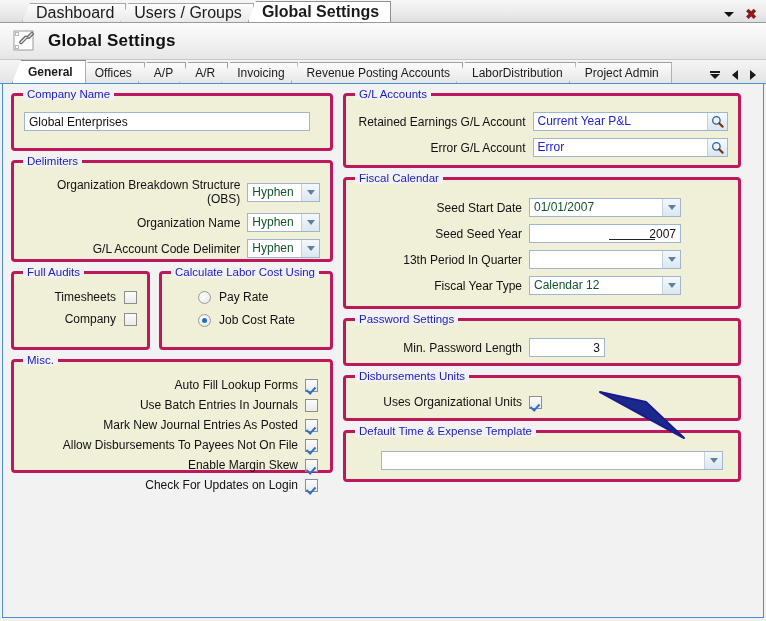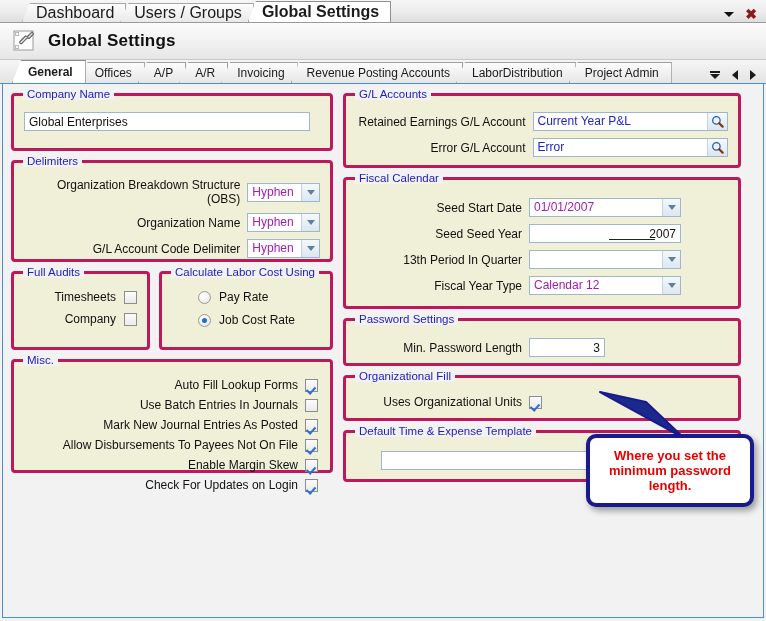--- a/index.html
+++ b/index.html
@@ -119,21 +119,21 @@
     height:19px;box-sizing:border-box;
     background:#fff;border:1px solid #9fb6cd;
     font-size:12px;color:#111;
     padding:0 4px;line-height:17px;
     font-family:"Liberation Sans",sans-serif;
   }
   .tb.r{text-align:right;}
   .combo{
     height:19px;box-sizing:border-box;position:relative;
     background:#fff;border:1px solid #9fb6cd;
-    font-size:12px;color:#a21caf;padding:0 20px 0 4px;line-height:17px;
+    font-size:12px;color:#14532d;padding:0 20px 0 4px;line-height:17px;
     white-space:nowrap;overflow:hidden;
   }
   .combo .arw{
     position:absolute;right:0;top:0;bottom:0;width:17px;
     background:linear-gradient(to bottom,#f4f8fb,#dce7f1);
     border-left:1px solid #c3d2e0;
     display:flex;align-items:center;justify-content:center;
   }
   .combo .arw b{
     display:block;width:0;height:0;
@@ -422,21 +422,21 @@
 
         <div class="gb" style="height:48px;padding-top:17px;">
           <span class="lg">Password Settings</span>
           <div class="row">
             <span class="lbl" style="width:166px;">Min. Password Length</span>
             <input class="tb r" style="width: 76px;" value="3">
           </div>
         </div>
 
         <div class="gb" style="height:46px;padding-top:17px;">
-          <span class="lg">Organizational Fill</span>
+          <span class="lg">Disbursements Units</span>
           <div class="row">
             <span class="lbl" style="width:166px;">Uses Organizational Units</span>
             <span class="cb on"></span>
           </div>
         </div>
 
         <div class="gb" style="height:52px;padding-top:18px;">
           <span class="lg">Default Time &amp; Expense Template</span>
           <div class="combo" style="width:342px;margin-left:25px;">
             <span></span>
@@ -447,17 +447,14 @@
         </div>
 
       </div>
     </div>
   </div>
 
   <svg class="tail" viewBox="0 0 110 56">
     <polygon points="2,2 86,48 48,12" fill="#1a2a8c" stroke="#1a1a8c" stroke-width="2" stroke-linejoin="round"></polygon>
   </svg>
 
-  <div class="callout">
-    <span class="ctext">Where you set the minimum password length.</span>
-  </div>
 
 </div>
 
 </body></html>

